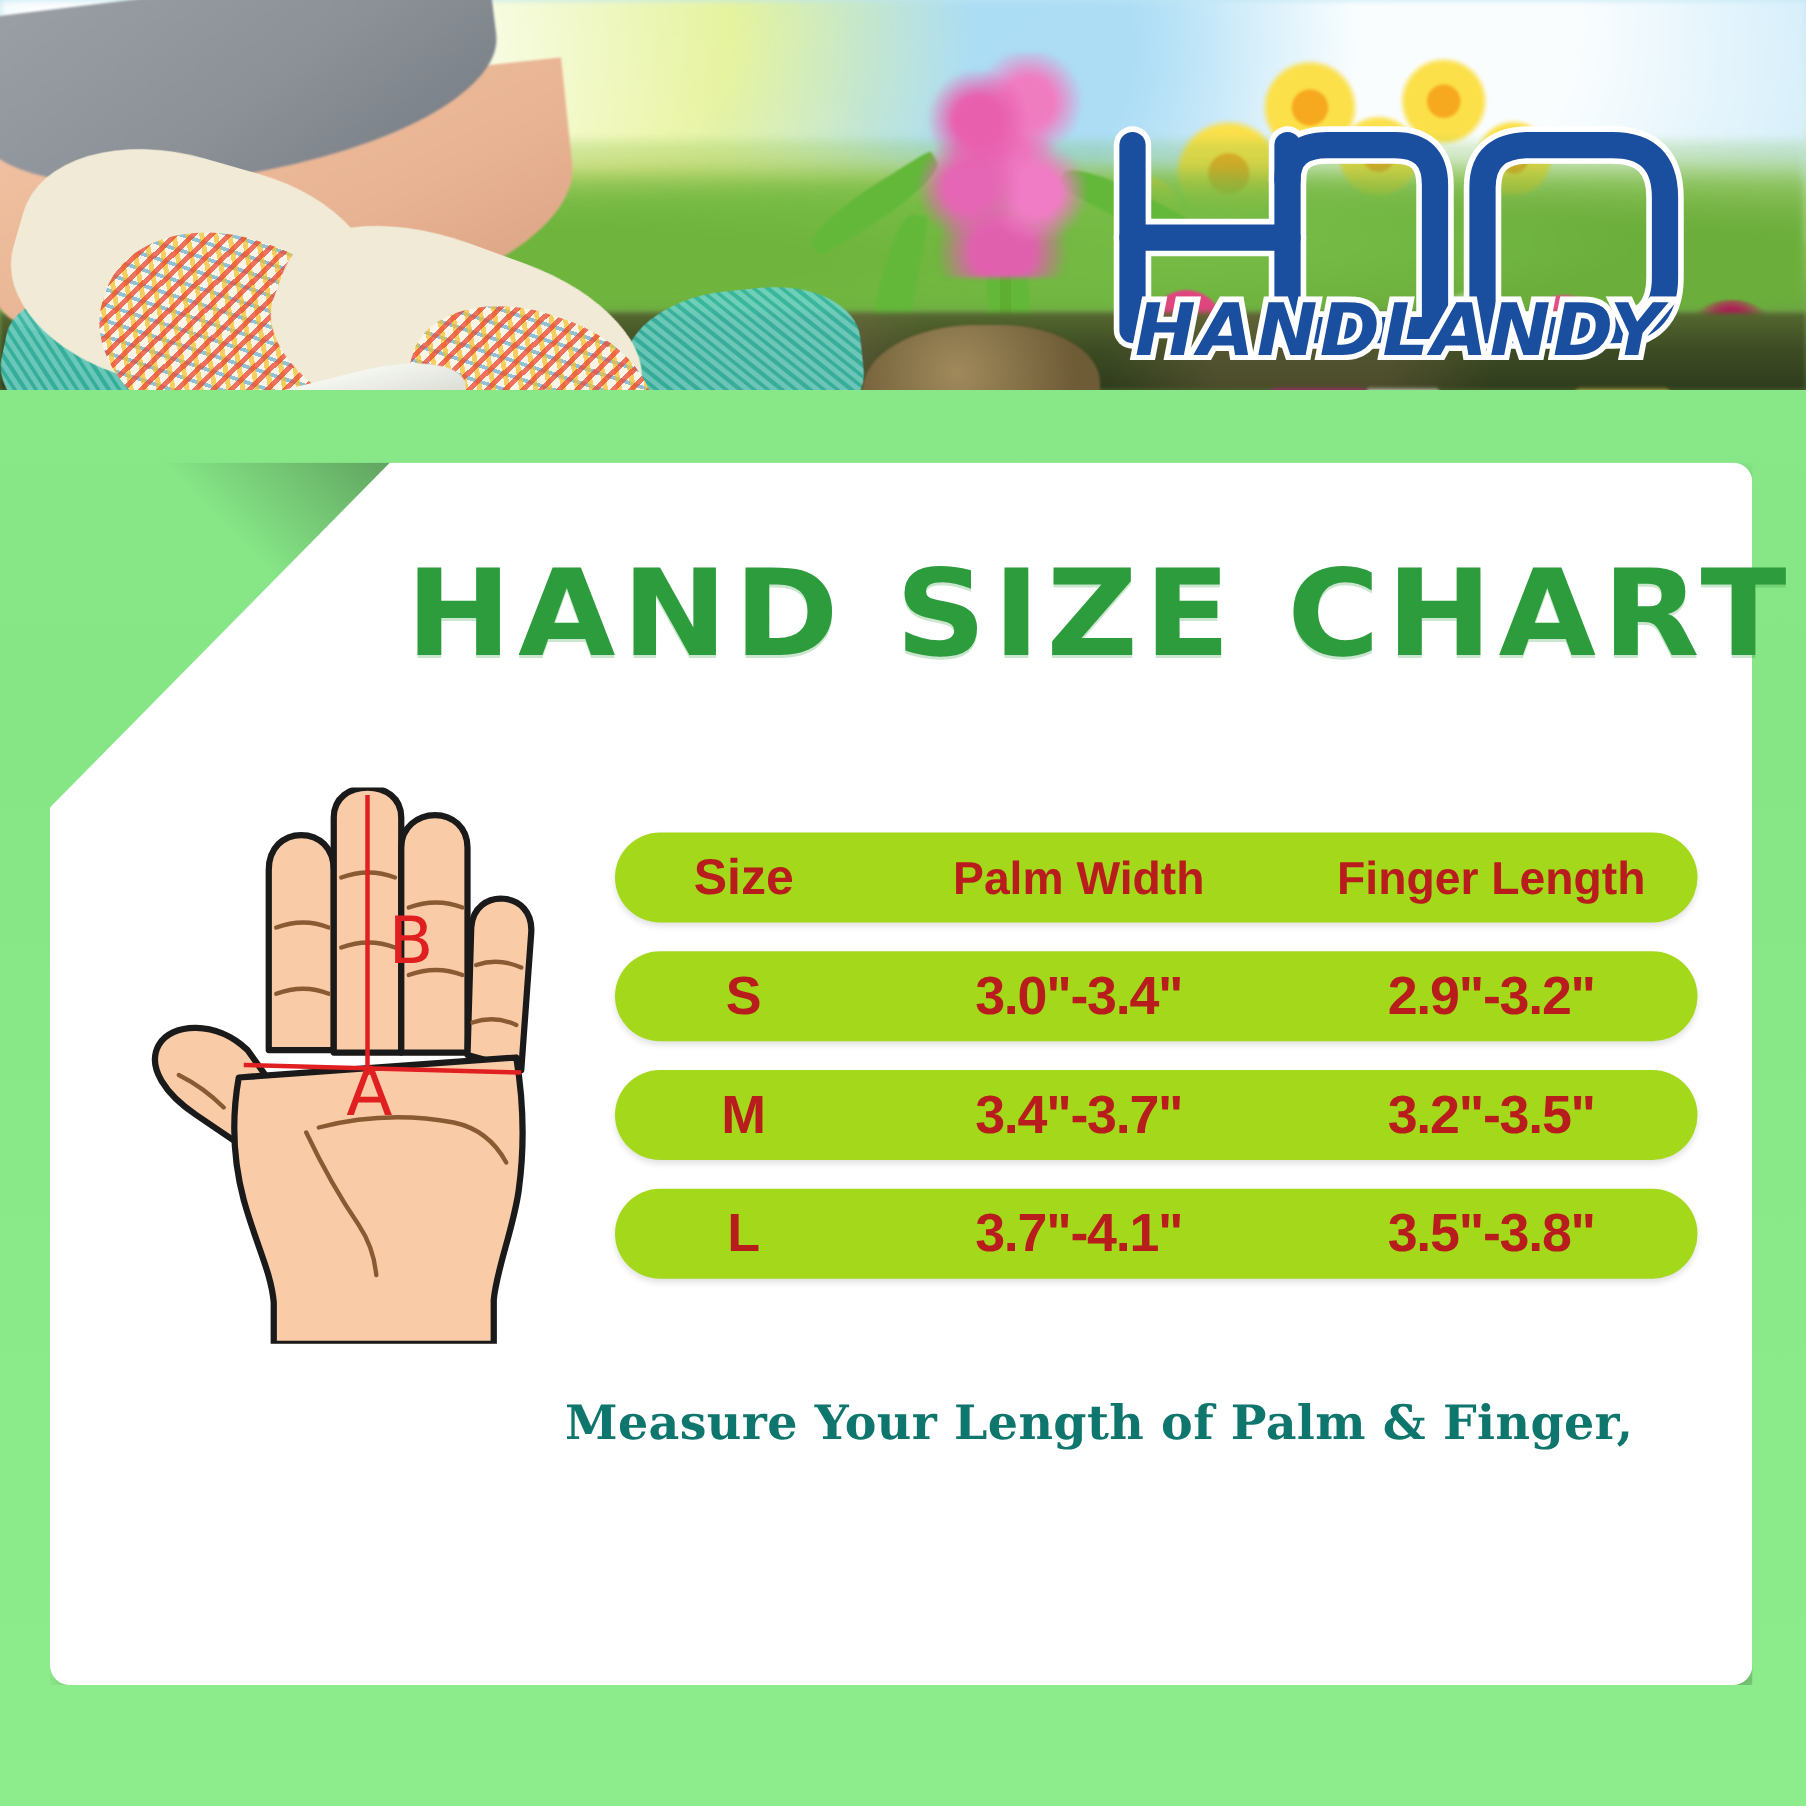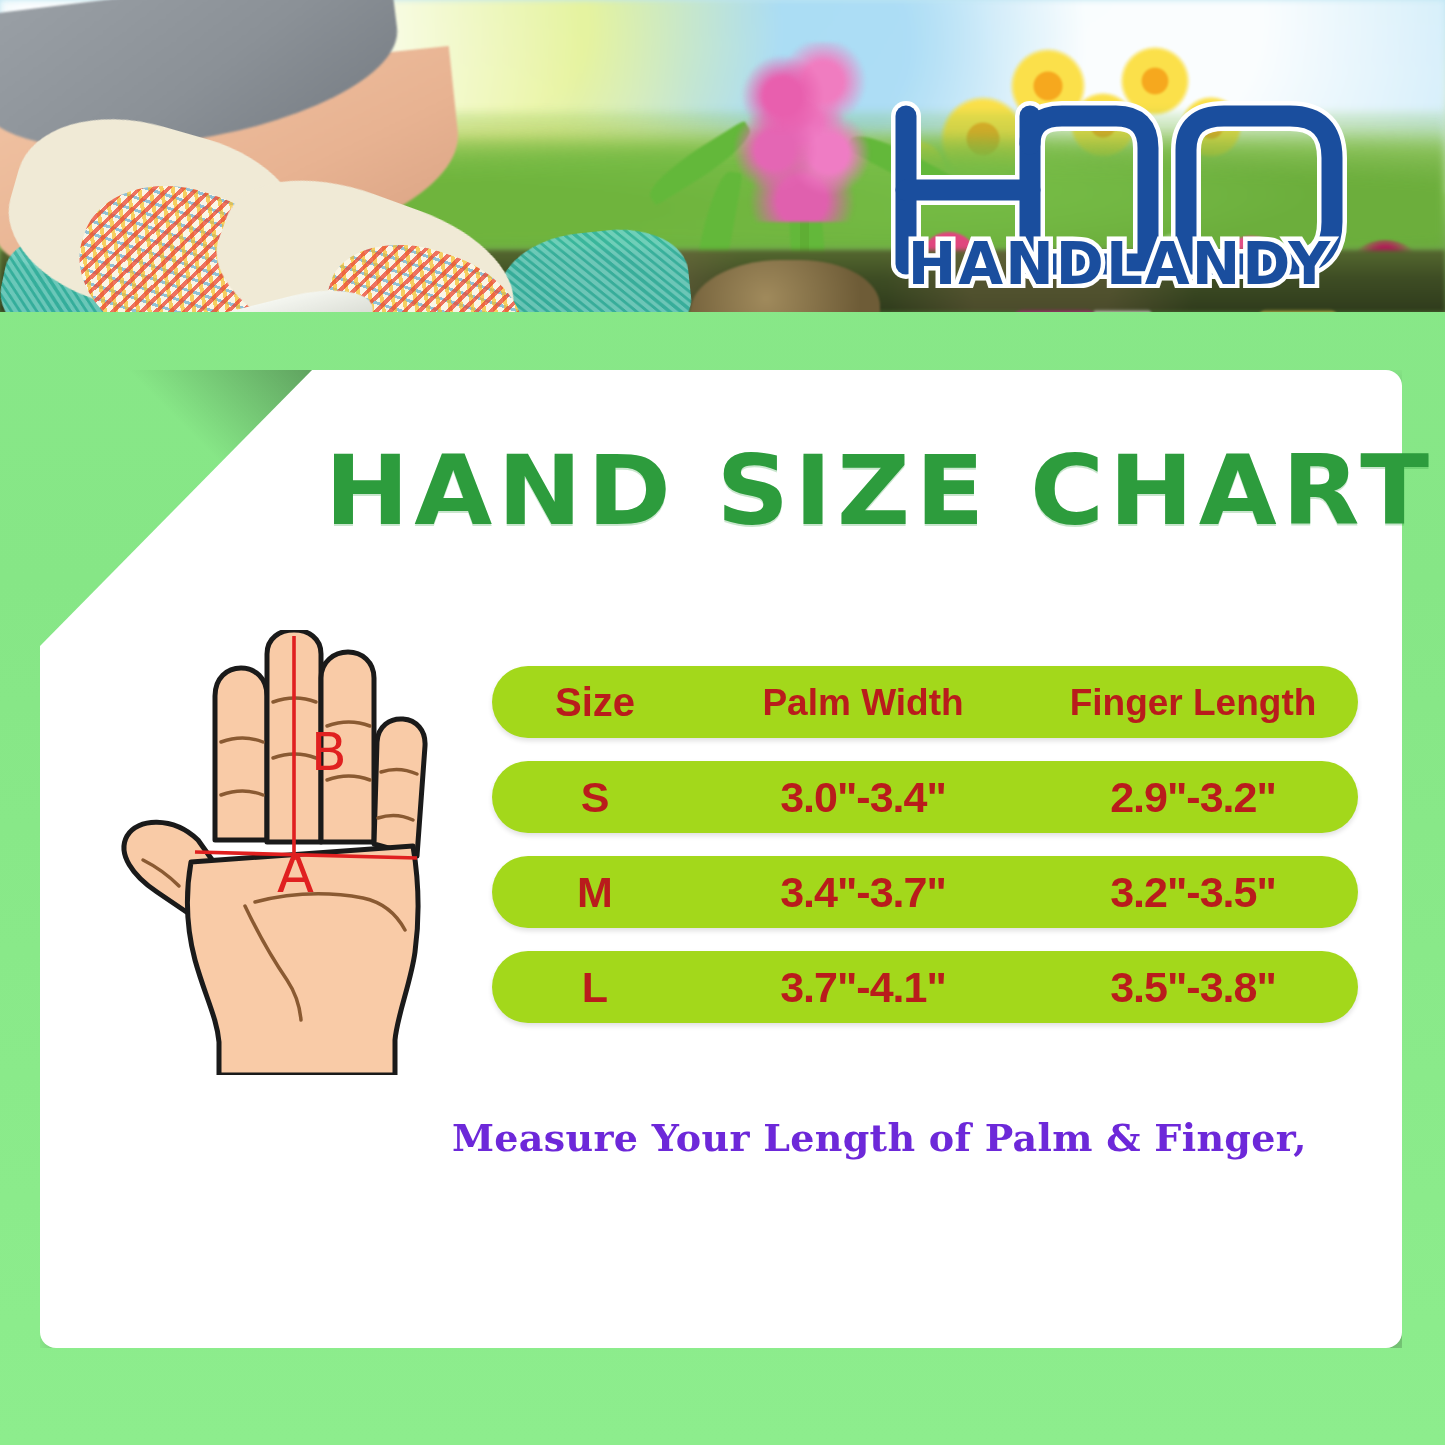--- a/index.html
+++ b/index.html
@@ -16,20 +16,21 @@
     position:absolute;inset:0;
     background:
       linear-gradient(180deg,#8ae98a 0%,#86e686 40%,#8ded8d 100%);
   }
 
   
   .hero{
     position:absolute;left:0;top:0;width:1445px;height:312px;
     overflow:hidden;
     background:linear-gradient(180deg,#bfe6f2 0%,#d7ecdd 30%,#8fc46b 68%,#4d6b33 100%);
+    font-style:italic;
   }
   .hero .sky{
     position:absolute;left:0;top:0;width:100%;height:62%;
     background:
       radial-gradient(circle at 12% 18%, rgba(255,255,255,.95) 0 12%, rgba(255,255,255,0) 32%),
       radial-gradient(circle at 34% 10%, rgba(235,245,150,.9) 0 10%, rgba(235,245,150,0) 30%),
       radial-gradient(circle at 55% 22%, rgba(170,220,245,.95) 0 14%, rgba(170,220,245,0) 36%),
       radial-gradient(circle at 78% 8%, rgba(255,255,255,.9) 0 12%, rgba(255,255,255,0) 34%),
       radial-gradient(circle at 92% 26%, rgba(205,235,250,.9) 0 14%, rgba(205,235,250,0) 38%),
       linear-gradient(180deg,#a8dcee 0%,#cfe9f2 45%,#dff0e4 100%);
@@ -201,21 +202,21 @@
   .row.header .cell{font-size:37px;}
   .row.header .c-size{font-size:40px;}
   .row.data .c-size{font-size:43px;}
   .row.data .c-pw,.row.data .c-fl{font-size:43px;letter-spacing:-1px;}
 
   
   .note{
     position:absolute;left:452px;top:1113px;width:900px;
     font-family:"DejaVu Serif", serif;
     font-weight:700;
-    color:#6d28d9;
+    color:#0f766e;
     font-size:38px;
     line-height:1.33;
     letter-spacing:.3px;
   }
   .note div{white-space:nowrap;}
 </style>
 </head>
 <body>
 
 <div id="page">

